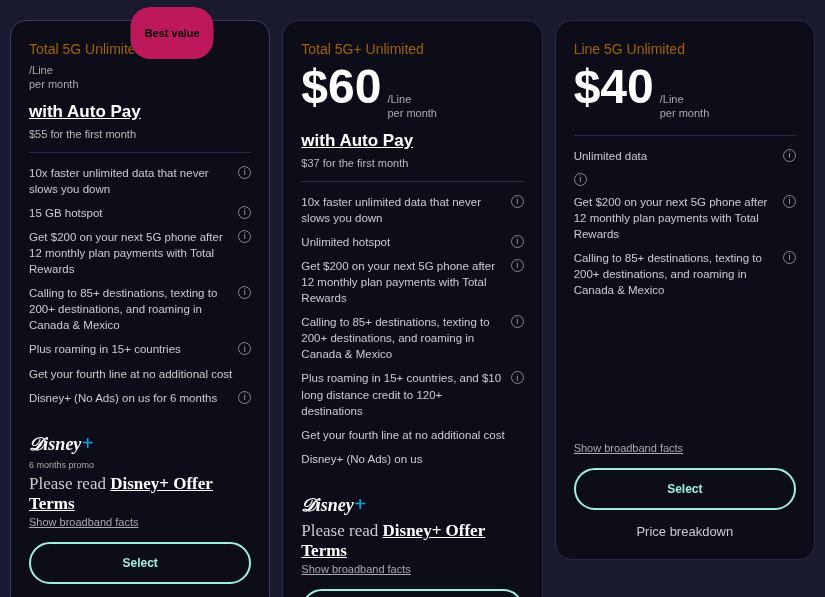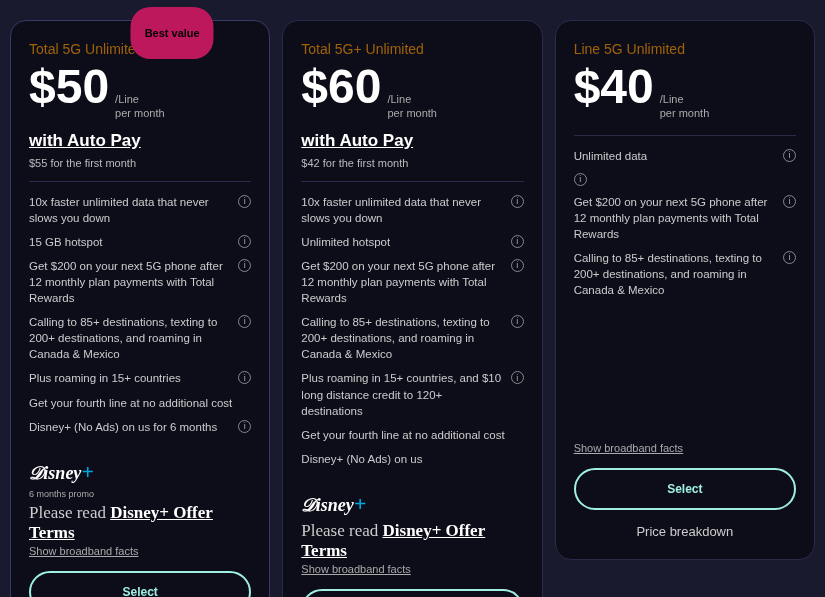--- a/index.html
+++ b/index.html
@@ -188,21 +188,20 @@
     }
   </style>
 </head>
 <body>
 
 <div class="plans-container">
 <div class="plan-card featured">
       <div class="best-value-badge">Best value</div>
       <div class="plan-name">Total 5G Unlimited</div>
       <div class="plan-price-row">
-    <span class="plan-price-amount">$50</span>
     <span class="plan-price-suffix">
       <span>/Line</span>
       <span>per month</span>
     </span>
   </div>
       <div class="auto-pay-label">with Auto Pay</div>
       <div class="first-month-note">$55 for the first month</div>
       <div class="section-divider"></div>
       <ul class="plan-features">
         <li>
@@ -245,21 +244,21 @@
     <div class="plan-card">
       <div class="plan-name">Total 5G+ Unlimited</div>
       <div class="plan-price-row">
     <span class="plan-price-amount">$60</span>
     <span class="plan-price-suffix">
       <span>/Line</span>
       <span>per month</span>
     </span>
   </div>
       <div class="auto-pay-label">with Auto Pay</div>
-      <div class="first-month-note">$42 for the first month</div>
+      <div class="first-month-note">$37 for the first month</div>
       <div class="section-divider"></div>
       <ul class="plan-features">
         <li>
       <span class="feature-text">10x faster unlimited data that never slows you down</span>
       <span class="info-icon">i</span>
     </li>
         <li>
       <span class="feature-text">Unlimited hotspot</span>
       <span class="info-icon">i</span>
     </li>

